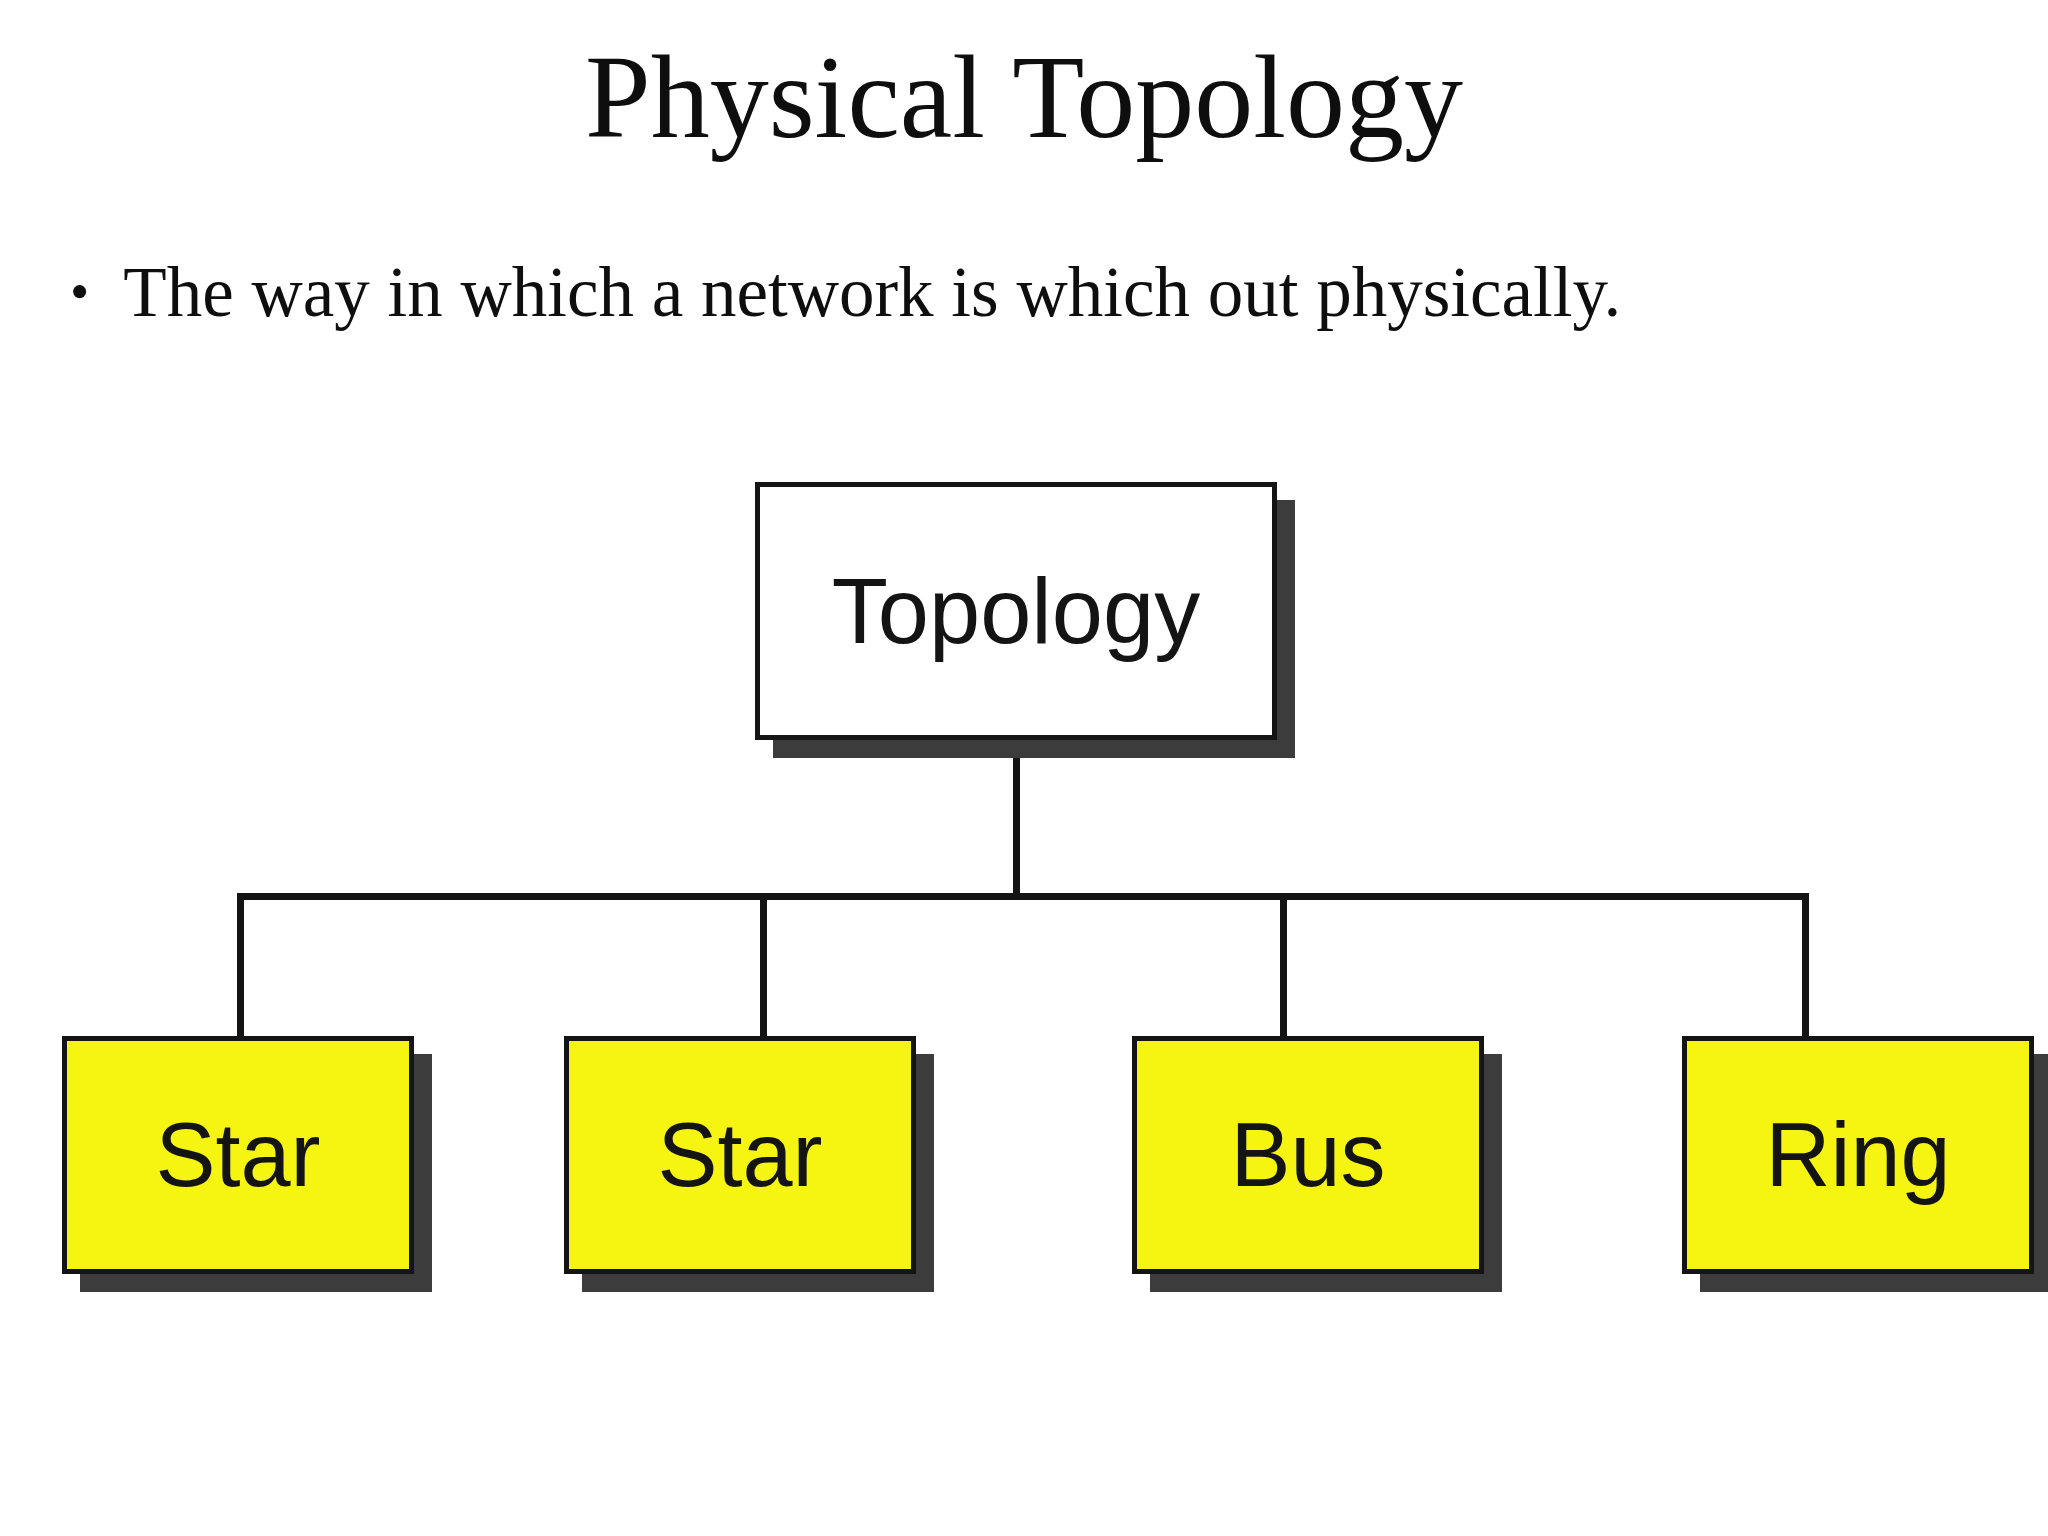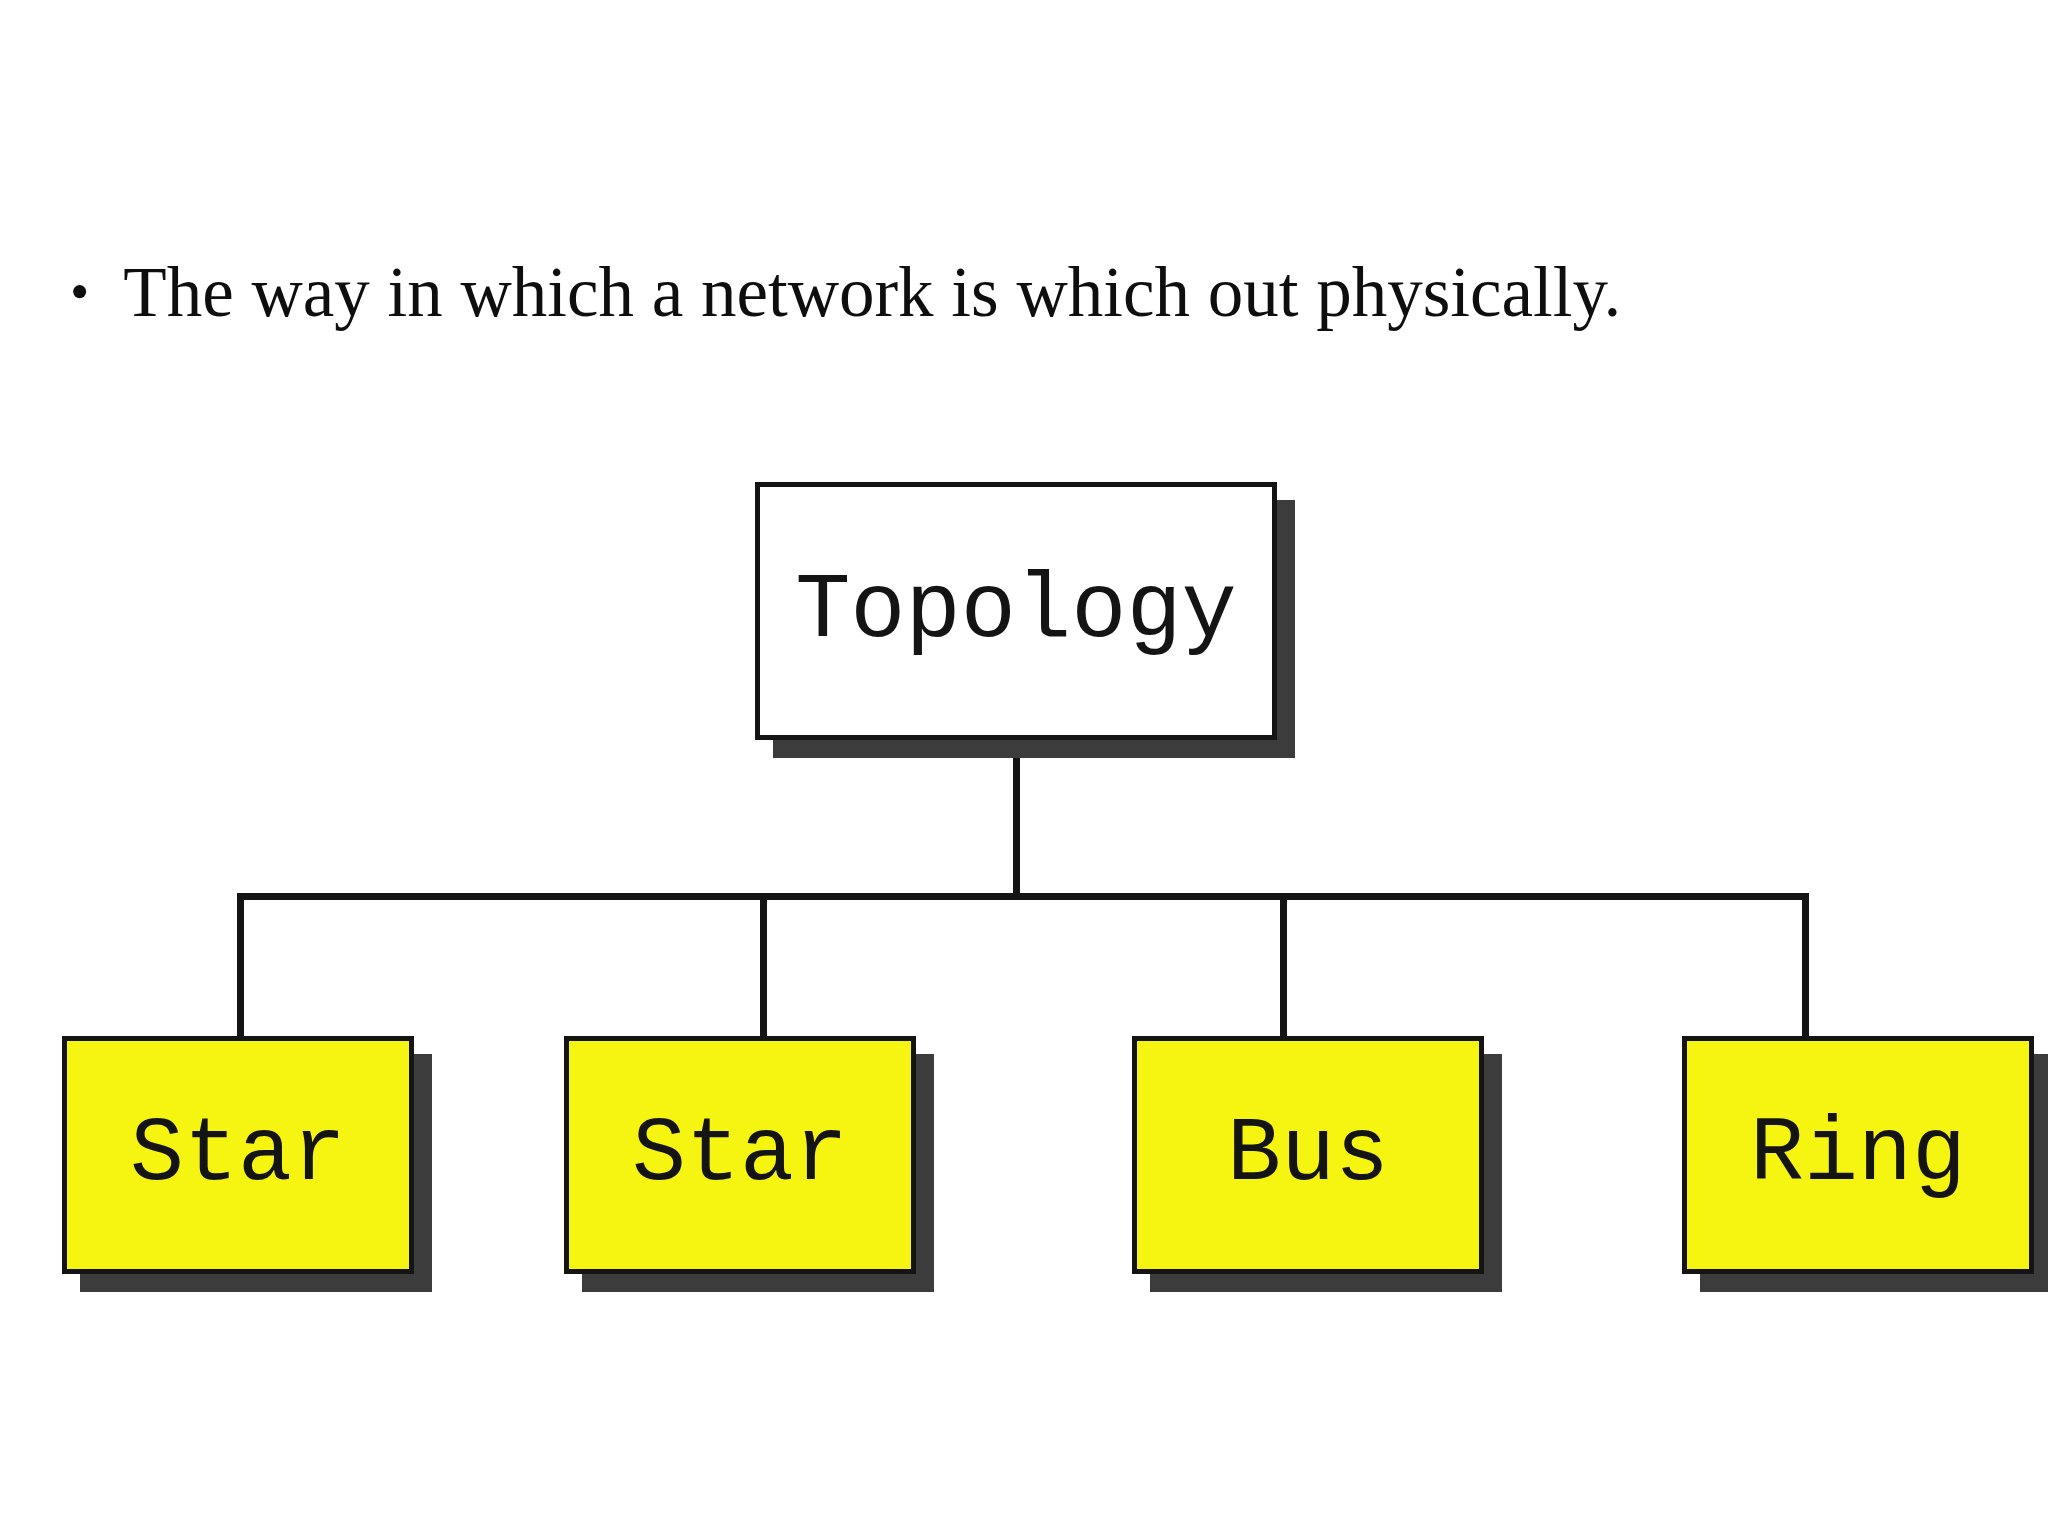--- a/index.html
+++ b/index.html
@@ -46,21 +46,21 @@
   }
   
   .node {
     position: absolute;
     display: flex;
     align-items: center;
     justify-content: center;
     border: 5px solid #141414;
     box-shadow: 18px 18px 0 0 #3c3c3c;
     box-sizing: border-box;
-    font-family: Liberation Mono, monospace;
+    font-family: Liberation Sans, sans-serif;
     color: #141414;
     z-index: 2;
   }
   .node-root {
     left: 755px;
     top: 482px;
     width: 522px;
     height: 258px;
     background: #ffffff;
     font-size: 92px;
@@ -101,20 +101,21 @@
   .drop-1 { left: 237px; }
   .drop-2 { left: 760px; }
   .drop-3 { left: 1280px; }
   .drop-4 { left: 1802px; }
 </style>
 </head>
 <body>
 
 <div class="slide">
 
+  <div class="title">Physical Topology</div>
 
   <div class="bullet-row">
     <span class="bullet-marker">•</span>
     <span class="bullet-text">The way in which a network is which out physically.</span>
   </div>
 
   <div>
 
     <div class="line stem"></div>
     <div class="line bar"></div>

